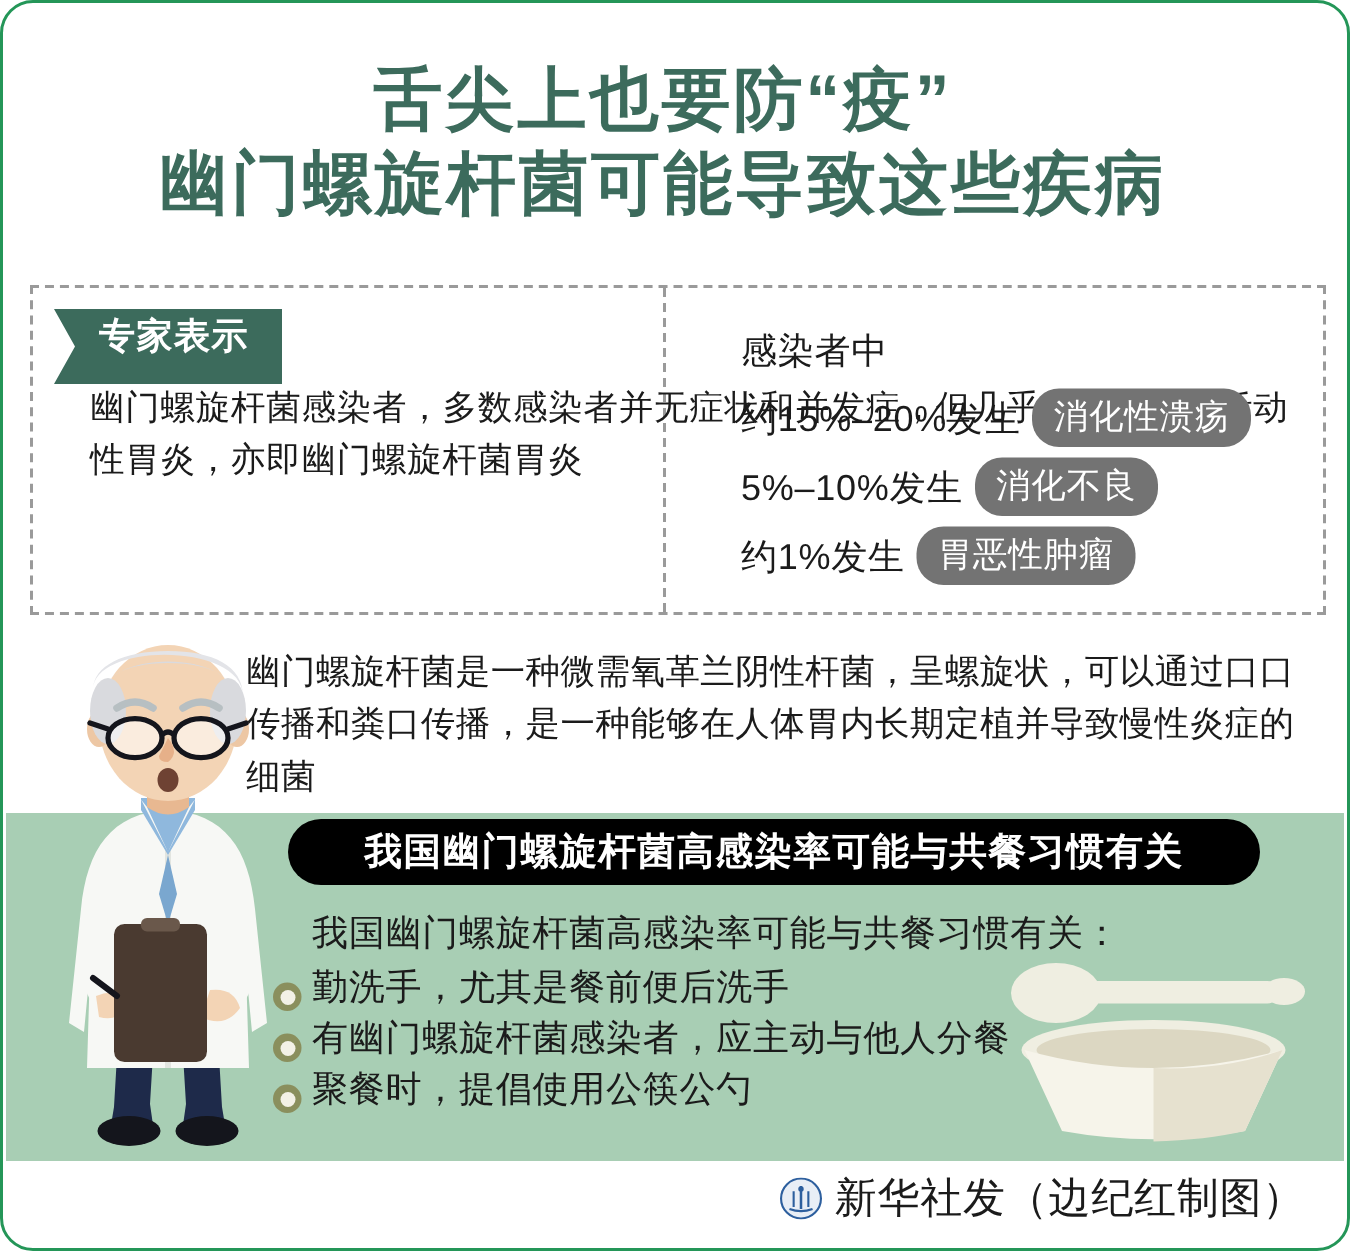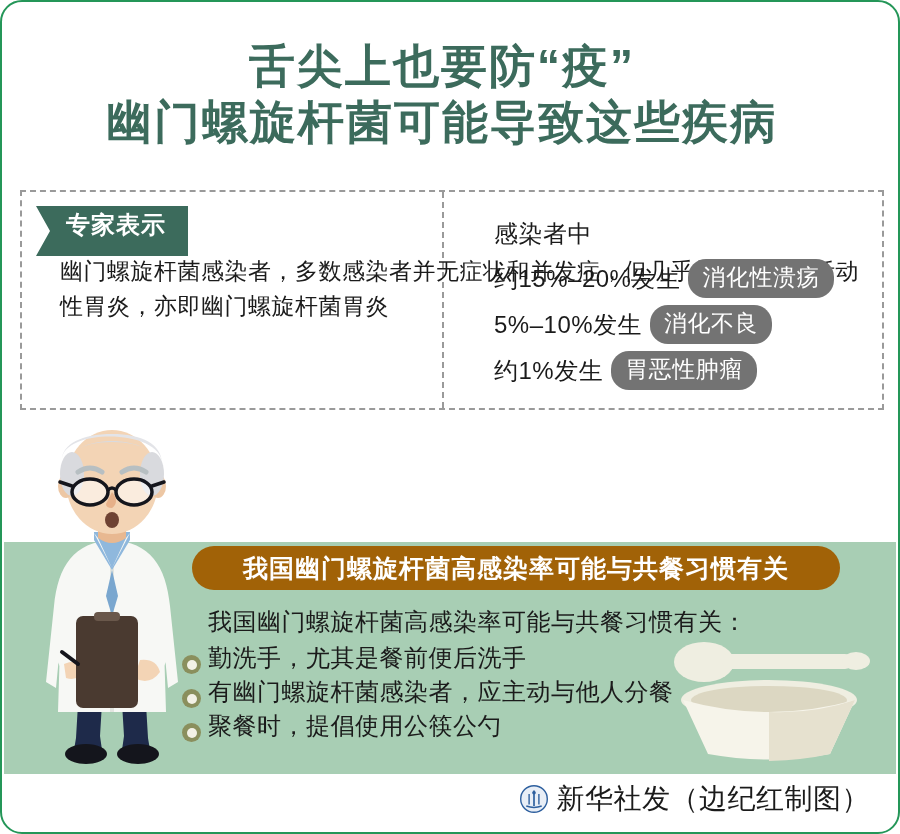--- a/index.html
+++ b/index.html
@@ -123,21 +123,21 @@
     position:absolute;
     left:0; top:0; width:196px; height:232px;
     background:#a8ceb4;
   }
 
   
   #banner{
     position:absolute;
     left:188px; top:4px;
     width:648px; height:44px;
-    background:#a16207;
+    background:#000000;
     border-radius:22px;
     color:#ffffff;
     font-size:25px;
     font-weight:bold;
     line-height:44px;
     text-align:center;
     letter-spacing:1px;
     white-space:nowrap;
   }
 
@@ -235,20 +235,21 @@
         <span class="stat-pill">消化不良</span>
       </div>
 
       <div class="stat-row">
         <span class="stat-label">约1%发生</span>
         <span class="stat-pill">胃恶性肿瘤</span>
       </div>
     </div>
   </div>
 
+  <div id="para-block">幽门螺旋杆菌是一种微需氧革兰阴性杆菌，呈螺旋状，可以通过口口传播和粪口传播，是一种能够在人体胃内长期定植并导致慢性炎症的细菌</div>
 
   <div id="green-section">
     <div id="doctor-bg"></div>
 
     <div id="banner">我国幽门螺旋杆菌高感染率可能与共餐习惯有关</div>
 
     <div id="prevention">
       <div id="prevention-heading">我国幽门螺旋杆菌高感染率可能与共餐习惯有关：</div>
 
       <div class="prev-item">

